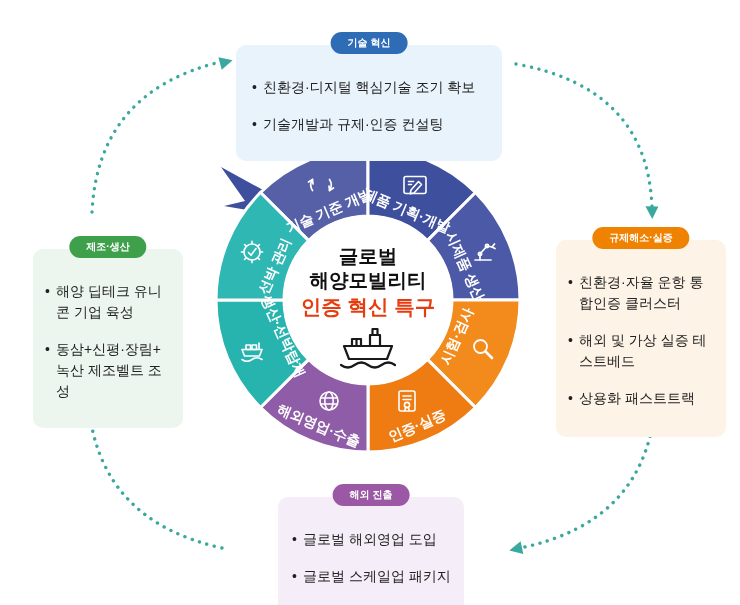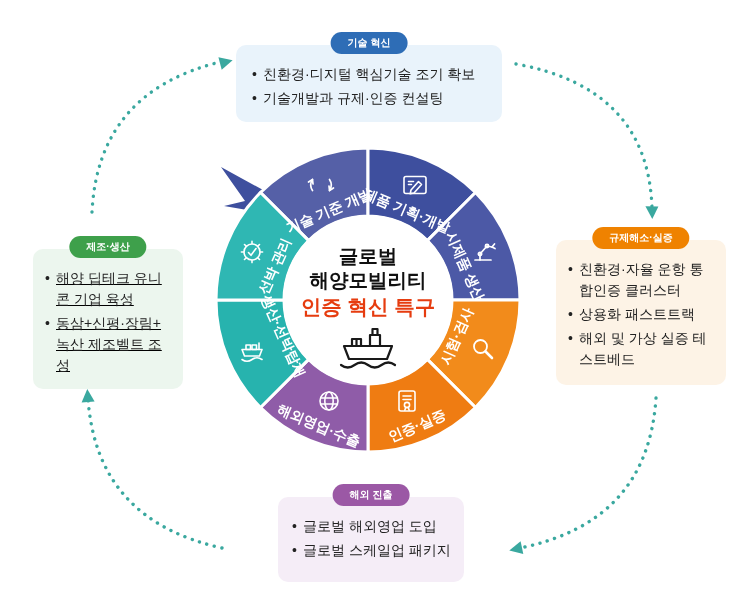--- a/index.html
+++ b/index.html
@@ -16,30 +16,30 @@
   .center-l3  { font-size:20.5px; font-weight:bold; text-anchor:middle; }
   .flow { fill:none; stroke-width:3.4; stroke-dasharray:0.1 7.6; stroke-linecap:round; }
 
   .info-box { position:absolute; border-radius:10px; box-sizing:border-box; }
   .badge {
     position:absolute; left:50%; transform:translateX(-50%); top:-13px;
     color:#fff; font-weight:bold; font-size:10px; line-height:1;
     padding:6px 17px; border-radius:15px; white-space:nowrap;
   }
   .items { list-style:none; margin:0; padding:0; font-size:14px; line-height:1.5; color:#222; }
-  .items li { position:relative; padding-left:11px; margin:3px 0; }
+  .items li { position:relative; padding-left:11px; margin:16px 0; }
   .items li::before { content:"•"; position:absolute; left:0; top:0; color:#222; }
 
   .box-top    { left:236px; top:45px;  width:266px; background:#e9f3fb; padding:16px 12px 10px 16px; }
   .box-top    .badge { background:#2e6db6; }
   .box-right  { left:556px; top:240px; width:170px; background:#fdf3e6; padding:16px 19px 12px 12px; }
   .box-right  .badge { background:#ef8200; }
   .box-bottom { left:278px; top:497px; width:186px; background:#f5edf7; padding:16px 10px 18px 14px; }
   .box-bottom .badge { background:#9b58a5; }
-  .box-left   { left:33px;  top:249px; width:150px; background:#ecf6ee; padding:16px 8px 10px 12px;text-decoration:underline; }
+  .box-left   { left:33px;  top:249px; width:150px; background:#ecf6ee; padding:16px 8px 10px 12px; }
   .box-left   .badge { background:#3ea04b; }
 </style>
 </head>
 <body>
 
 <div class="canvas">
 
   <svg class="diagram-svg" width="740" height="605" viewBox="0 0 740 605">
 
     <g>
@@ -145,22 +145,22 @@
     <ul class="items">
       <li>친환경·디지털 핵심기술 조기 확보</li>
       <li>기술개발과 규제·인증 컨설팅</li>
     </ul>
   </div>
 
   <div class="info-box box-right">
     <div class="badge">규제해소·실증</div>
     <ul class="items">
       <li>친환경·자율 운항 통합인증 클러스터</li>
+      <li>해외 및 가상 실증 테스트베드</li>
       <li>상용화 패스트트랙</li>
-      <li>해외 및 가상 실증 테스트베드</li>
     </ul>
   </div>
 
   <div class="info-box box-bottom">
     <div class="badge">해외 진출</div>
     <ul class="items">
       <li>글로벌 해외영업 도입</li>
       <li>글로벌 스케일업 패키지</li>
     </ul>
   </div>

